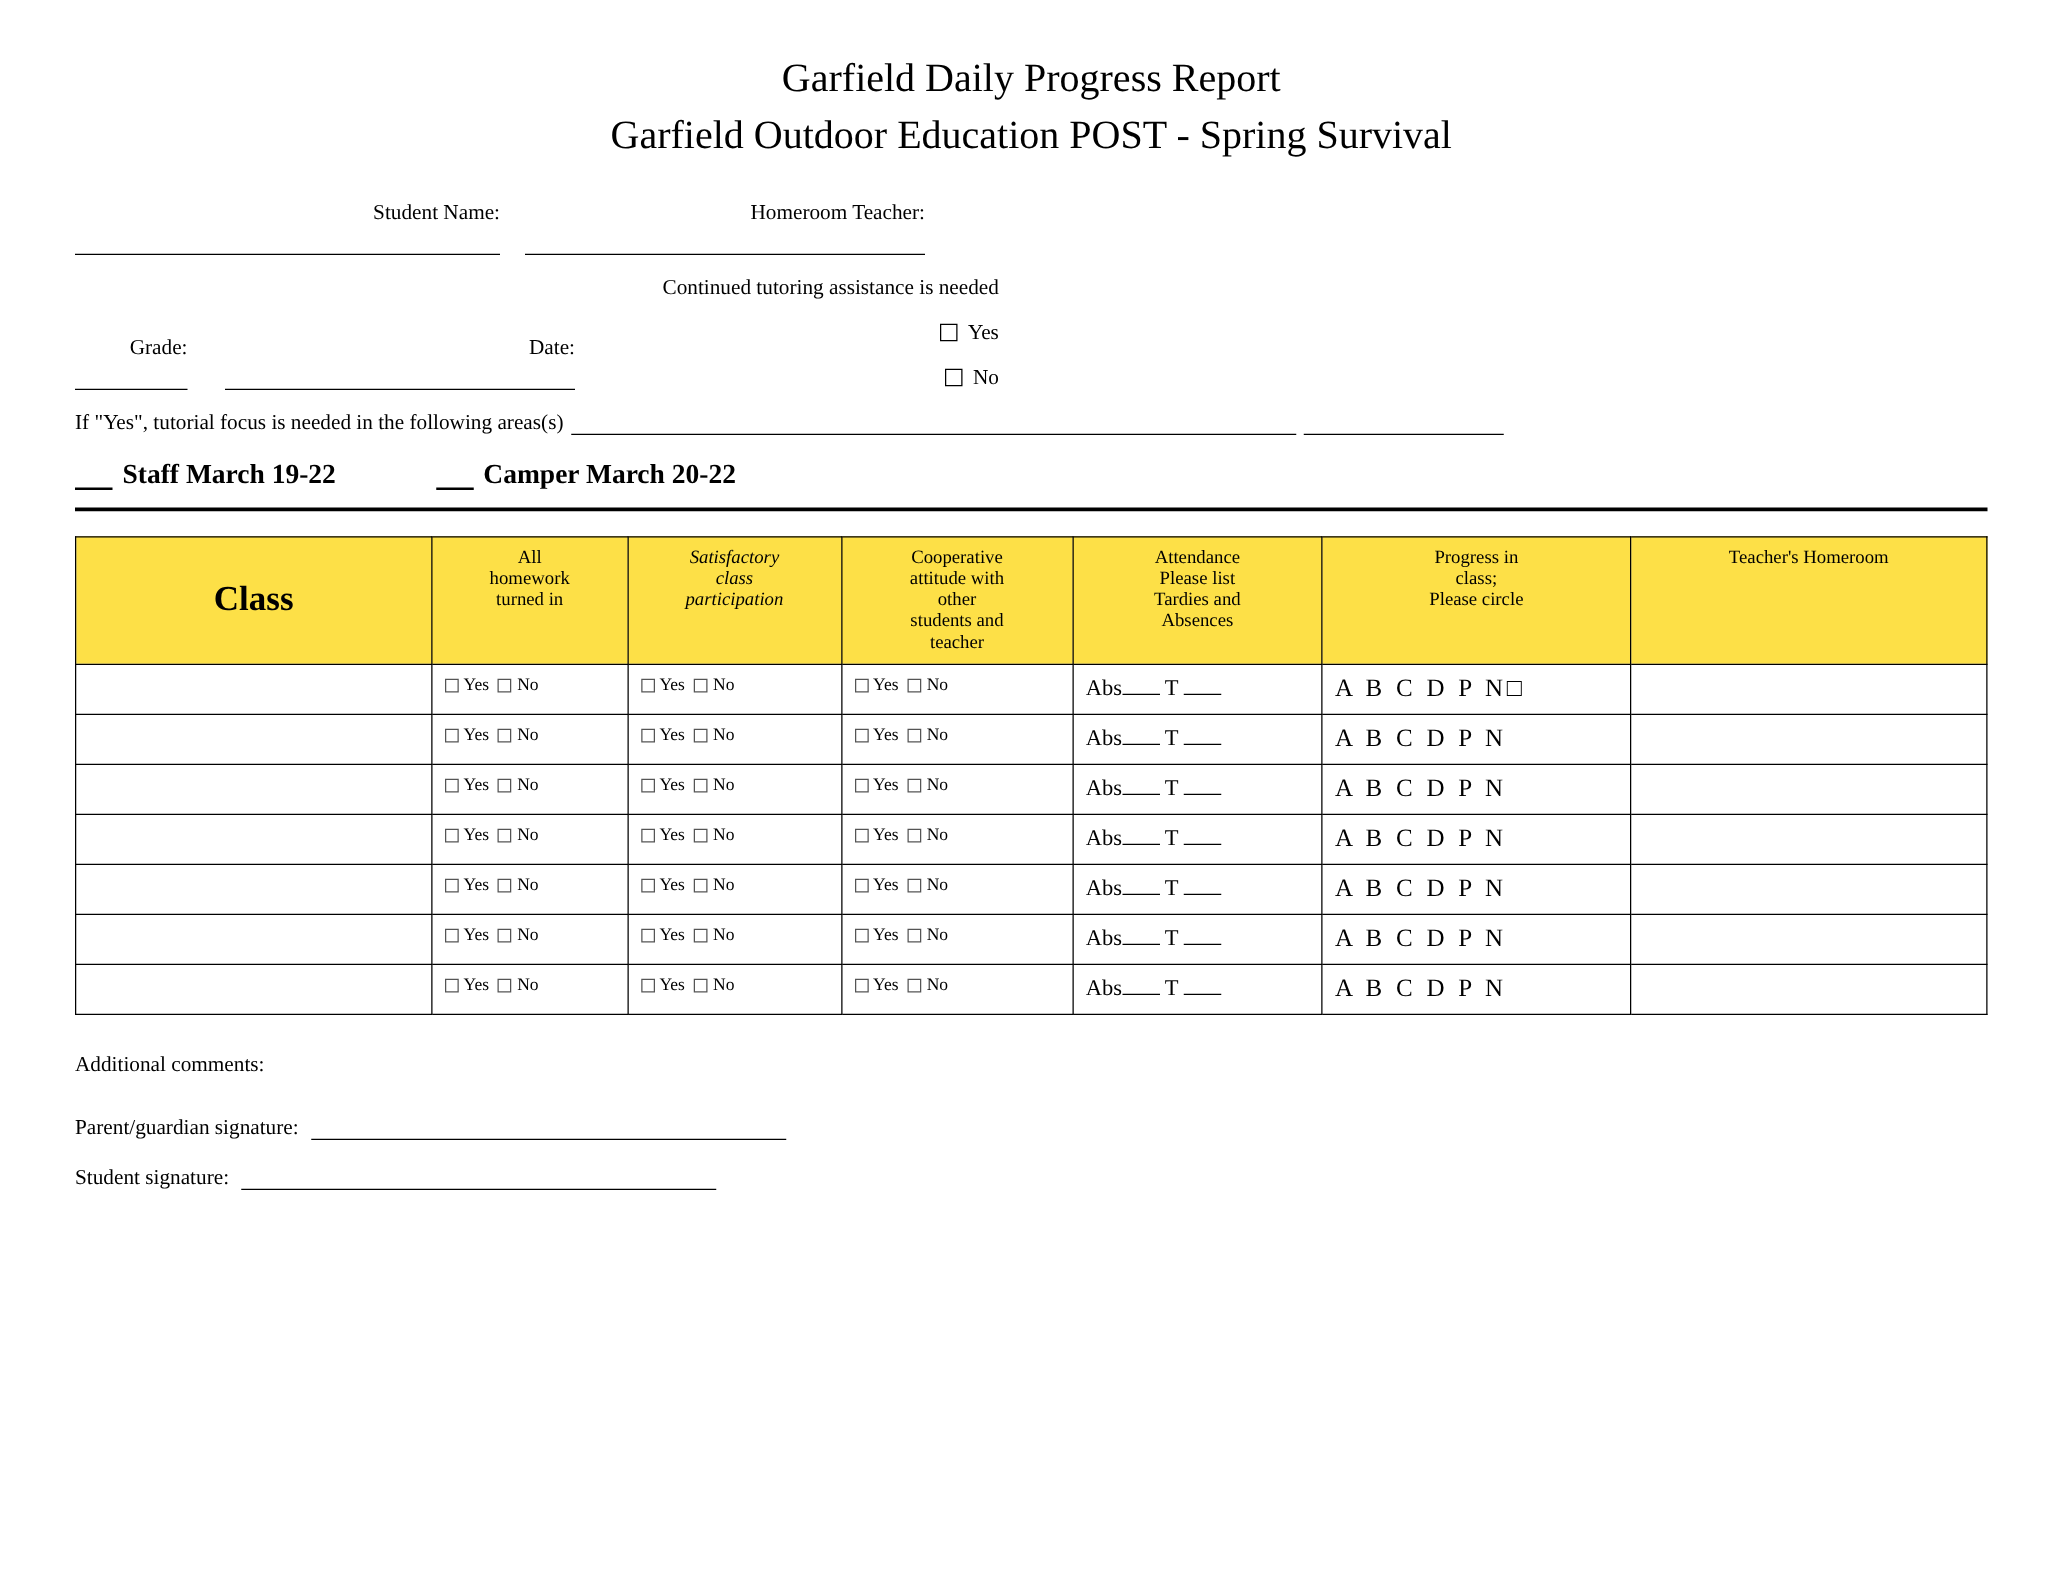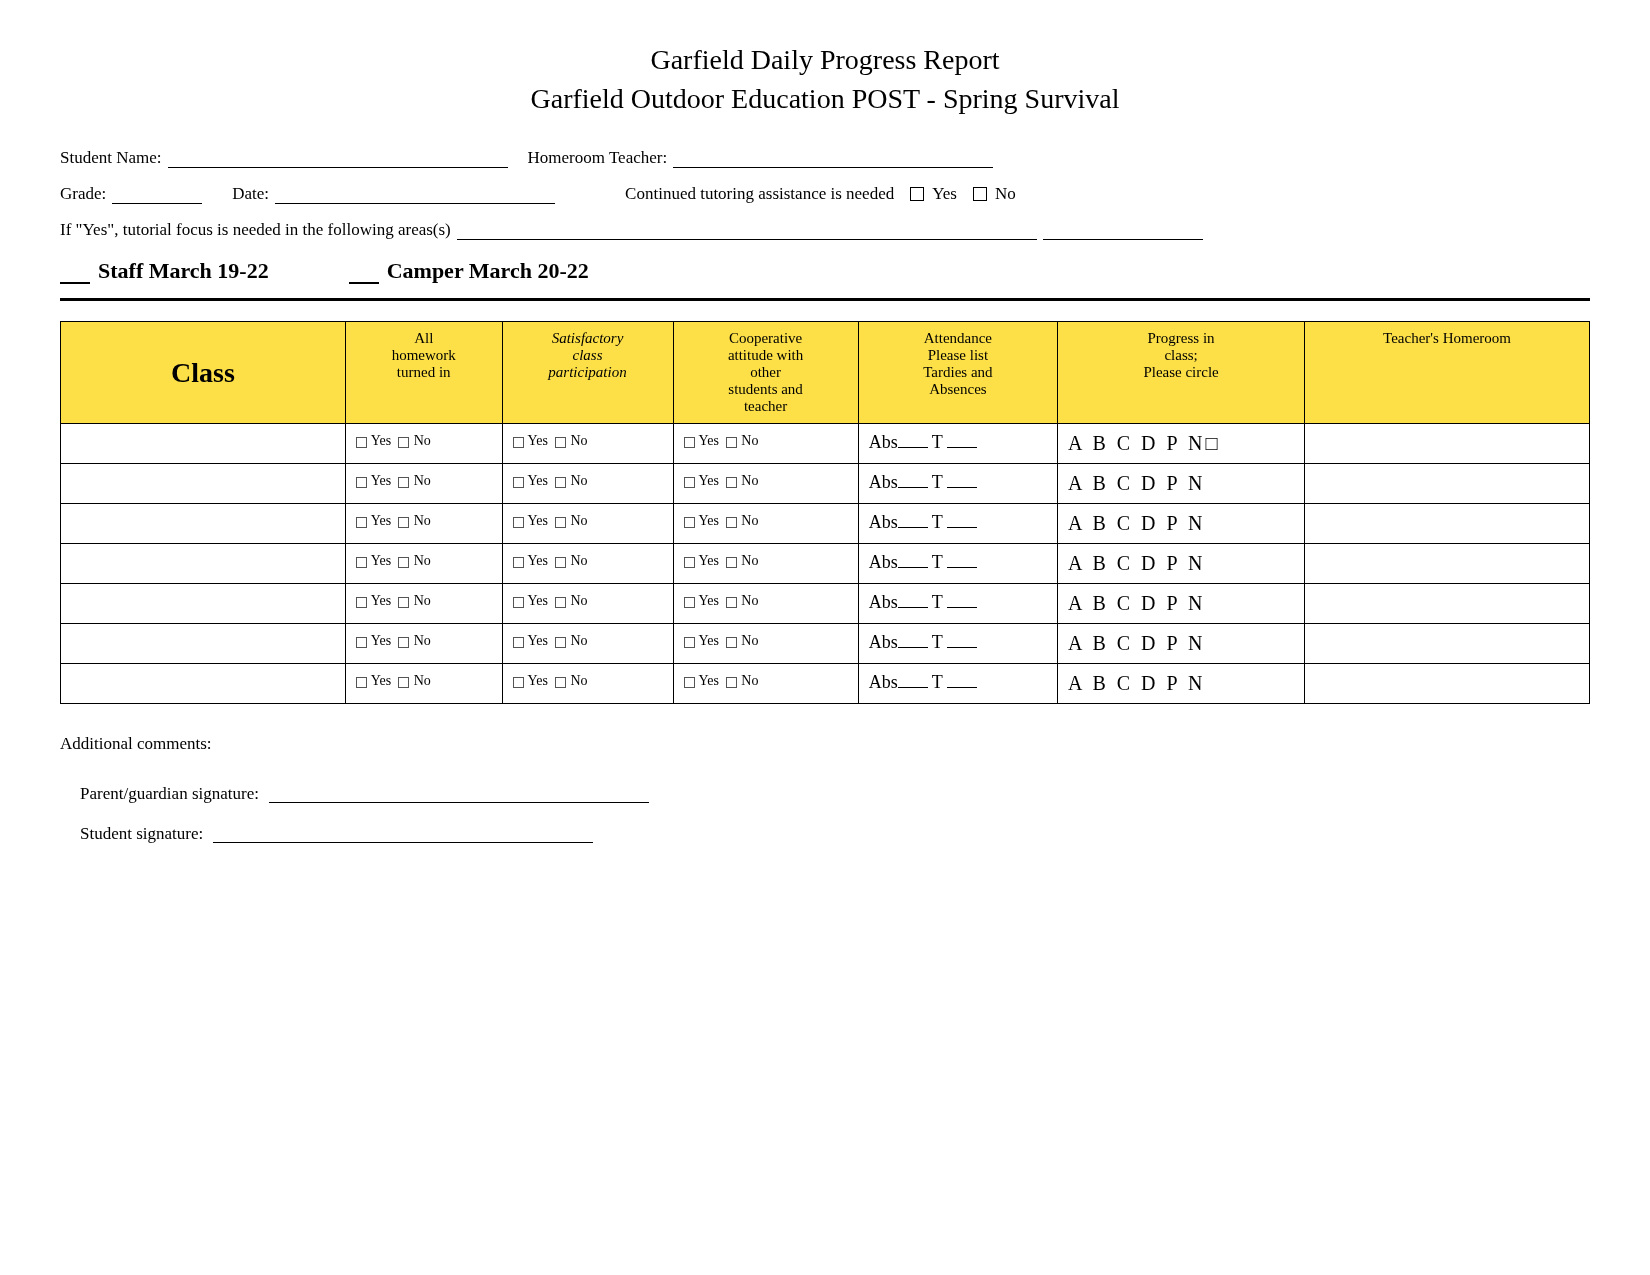--- a/index.html
+++ b/index.html
@@ -9,34 +9,35 @@
       color: #000;
       padding: 40px 60px;
       width: 1650px;
       min-height: 1275px;
     }
     .title-section {
       text-align: center;
       margin-bottom: 30px;
     }
     .title-section h1 {
-      font-size: 28px;
+      font-size: 32px;
       font-weight: normal;
       line-height: 1.4;
     }
     .form-row {
       display: flex;
       align-items: flex-end;
       margin-bottom: 16px;
       font-size: 17px;
     }
     .form-field {
       display: flex;
       align-items: flex-end;
       gap: 6px;
+      flex-direction: column;
     }
     .underline {
       border-bottom: 1px solid #000;
       display: inline-block;
     }
     .student-name-line { width: 340px; height: 18px; }
     .homeroom-line { width: 320px; height: 18px; }
     .grade-line { width: 90px; height: 18px; }
     .date-line { width: 280px; height: 18px; }
     .tutorial-line { width: 580px; height: 18px; }
@@ -140,25 +141,24 @@
 
     .comments-section {
       margin-top: 20px;
       font-size: 17px;
     }
     .comments-section p {
       margin-bottom: 30px;
     }
     .sig-row {
       display: flex;
-      align-items: center;
+      align-items: flex-end;
       gap: 10px;
       margin-bottom: 20px;
       font-size: 17px;
-      margin-left: 20px;
     }
     .sig-line {
       border-bottom: 1px solid #000;
       width: 380px;
       height: 18px;
       display: inline-block;
     }
 
     .row1-gap { margin-right: 20px; }
   </style>

